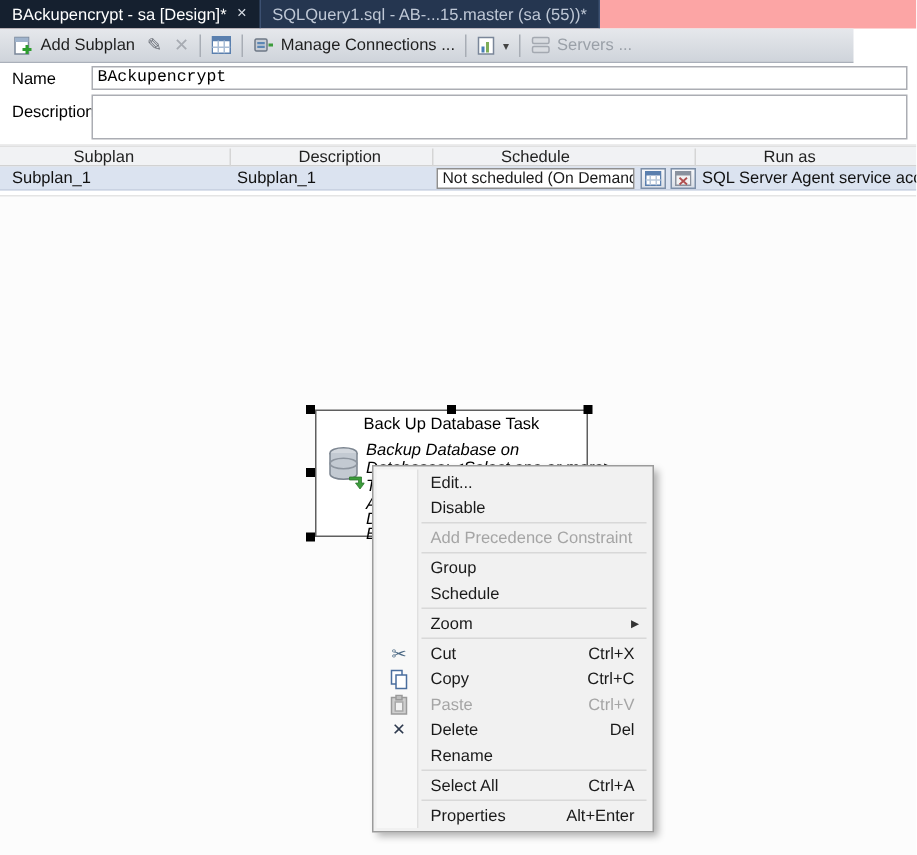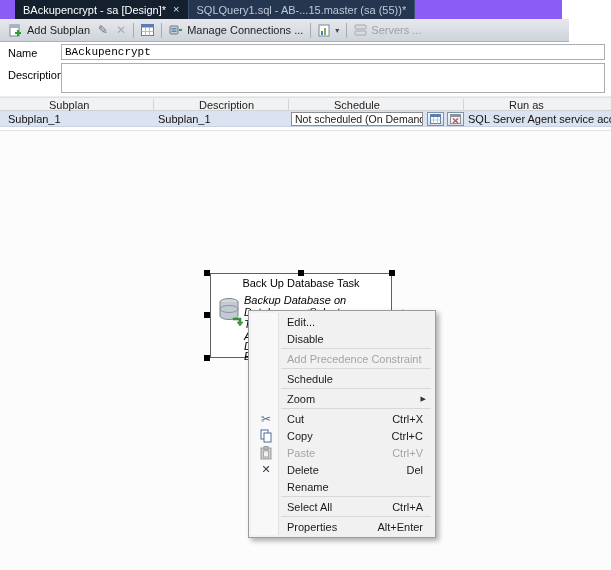--- a/index.html
+++ b/index.html
@@ -1,20 +1,20 @@
 <!DOCTYPE html>
 <html><head>
 <meta charset="utf-8">
 <style>
   * { margin:0; padding:0; box-sizing:border-box; }
   body { font-family:"Liberation Sans","DejaVu Sans",sans-serif; font-size:11px; color:#1a1a1a; }
   #root { position:relative; width:611px; height:570px; background:#ffffff; overflow:hidden; }
 
   
-  .tabbar { position:absolute; left:0; top:0; width:562px; height:19px; background:#8b5cf6; display:flex;padding-left:15px; }
+  .tabbar { position:absolute; left:0; top:0; width:611px; height:19px; background:#fca5a5; display:flex; }
   .tab { display:flex; align-items:center; padding:0 8px; color:#bfc8d6; background:#253650; border-right:1px solid #3c5071; white-space:nowrap; cursor:default; }
   .tab.active { background:#15202f; color:#ffffff; }
   .tabclose { margin-left:7px; color:#d9dee6; font-size:11px; line-height:11px; }
 
   
   .toolbar { position:absolute; left:0; top:19px; width:569px; height:23px;
              background:linear-gradient(#e6e8ec,#cfd4db); border-bottom:1px solid #aab0ba;
              display:flex; align-items:center; padding:0 5px; }
   .tbtn { display:flex; align-items:center; gap:4px; padding:2px 4px; color:#1e1e1e; white-space:nowrap; }
   .tbtn.disabled, .disabled { color:#9aa0a8; }
@@ -215,20 +215,24 @@
       <span class="mlabel">Disable</span>
       <span class="mshortcut"></span>
     </div>
     <div class="msep"></div>
     <div class="mitem disabled">
       <span class="mlabel">Add Precedence Constraint</span>
       <span class="mshortcut"></span>
     </div>
     <div class="msep"></div>
     <div class="mitem">
+      <span class="mlabel">Group</span>
+      <span class="mshortcut"></span>
+    </div>
+    <div class="mitem">
       <span class="mlabel">Schedule</span>
       <span class="mshortcut"></span>
     </div>
     <div class="msep"></div>
     <div class="mitem">
       <span class="mlabel">Zoom</span>
       <span class="marrow">▶</span>
     </div>
     <div class="msep"></div>
     <div class="mitem">

